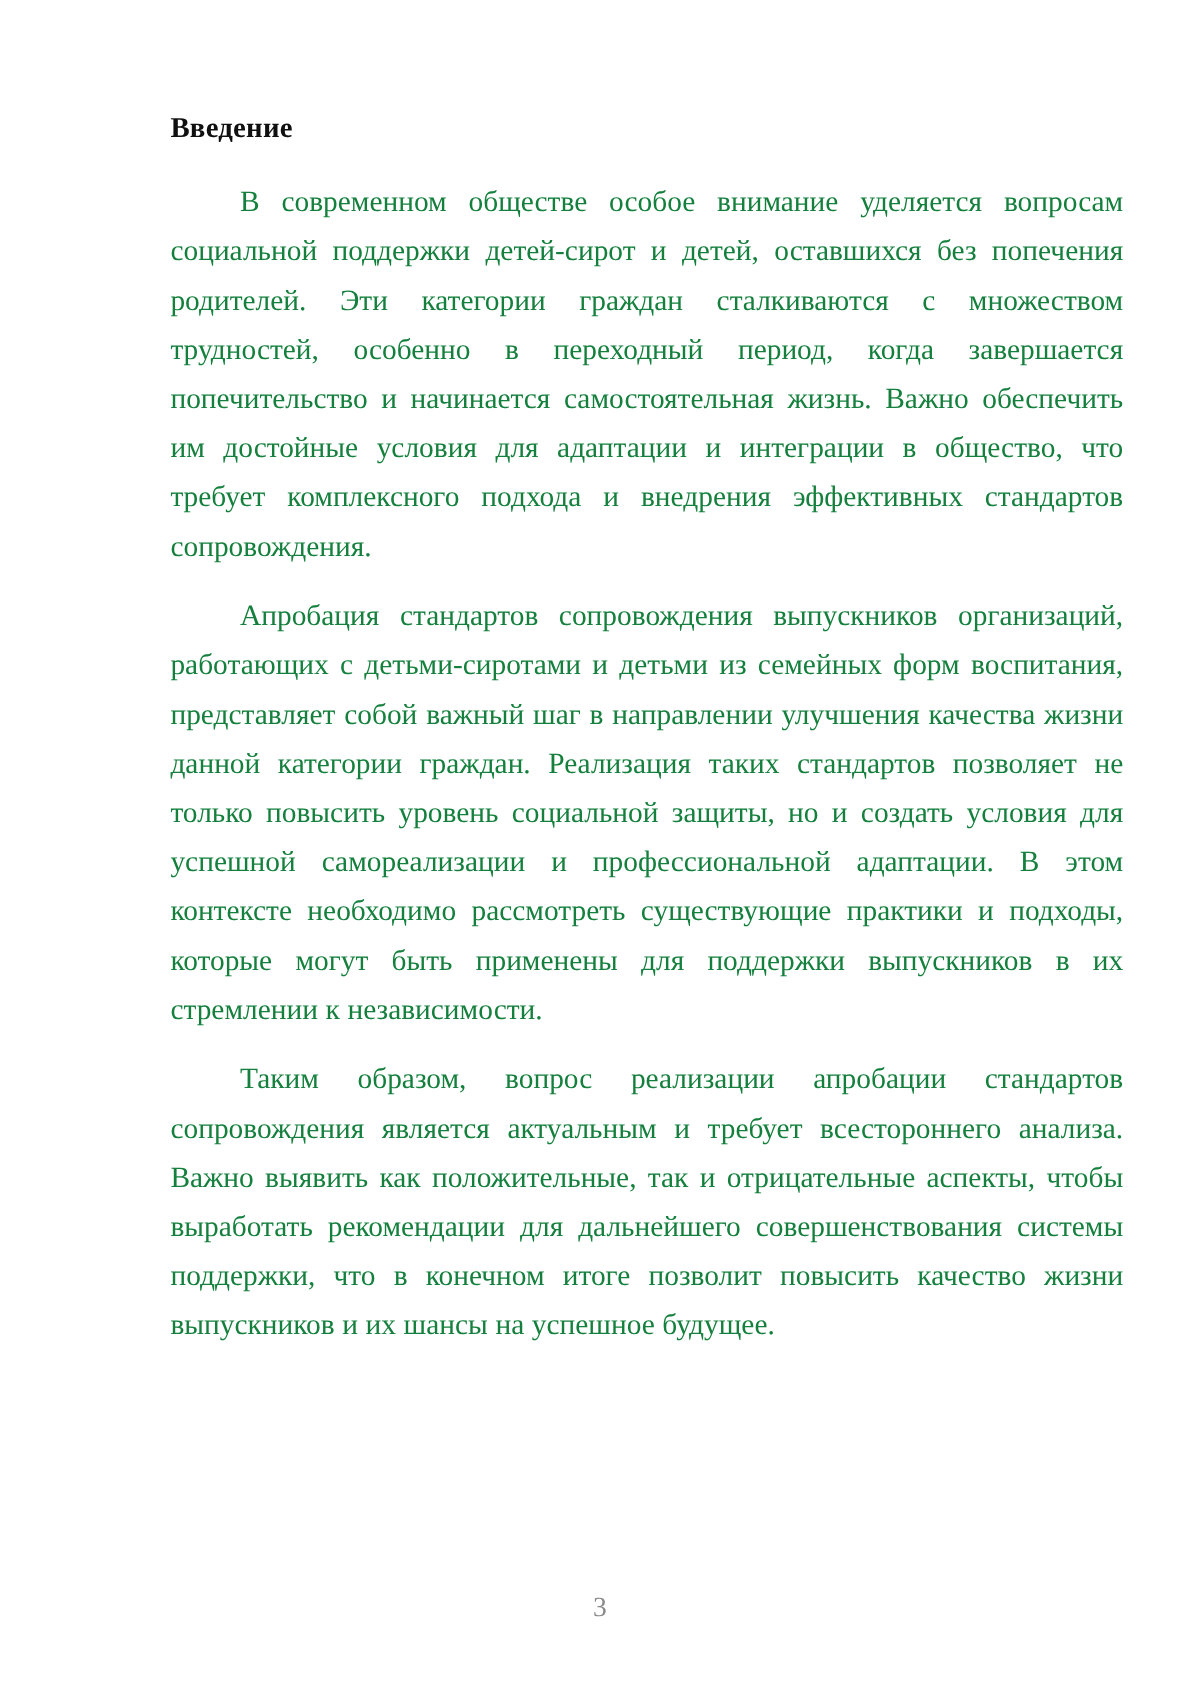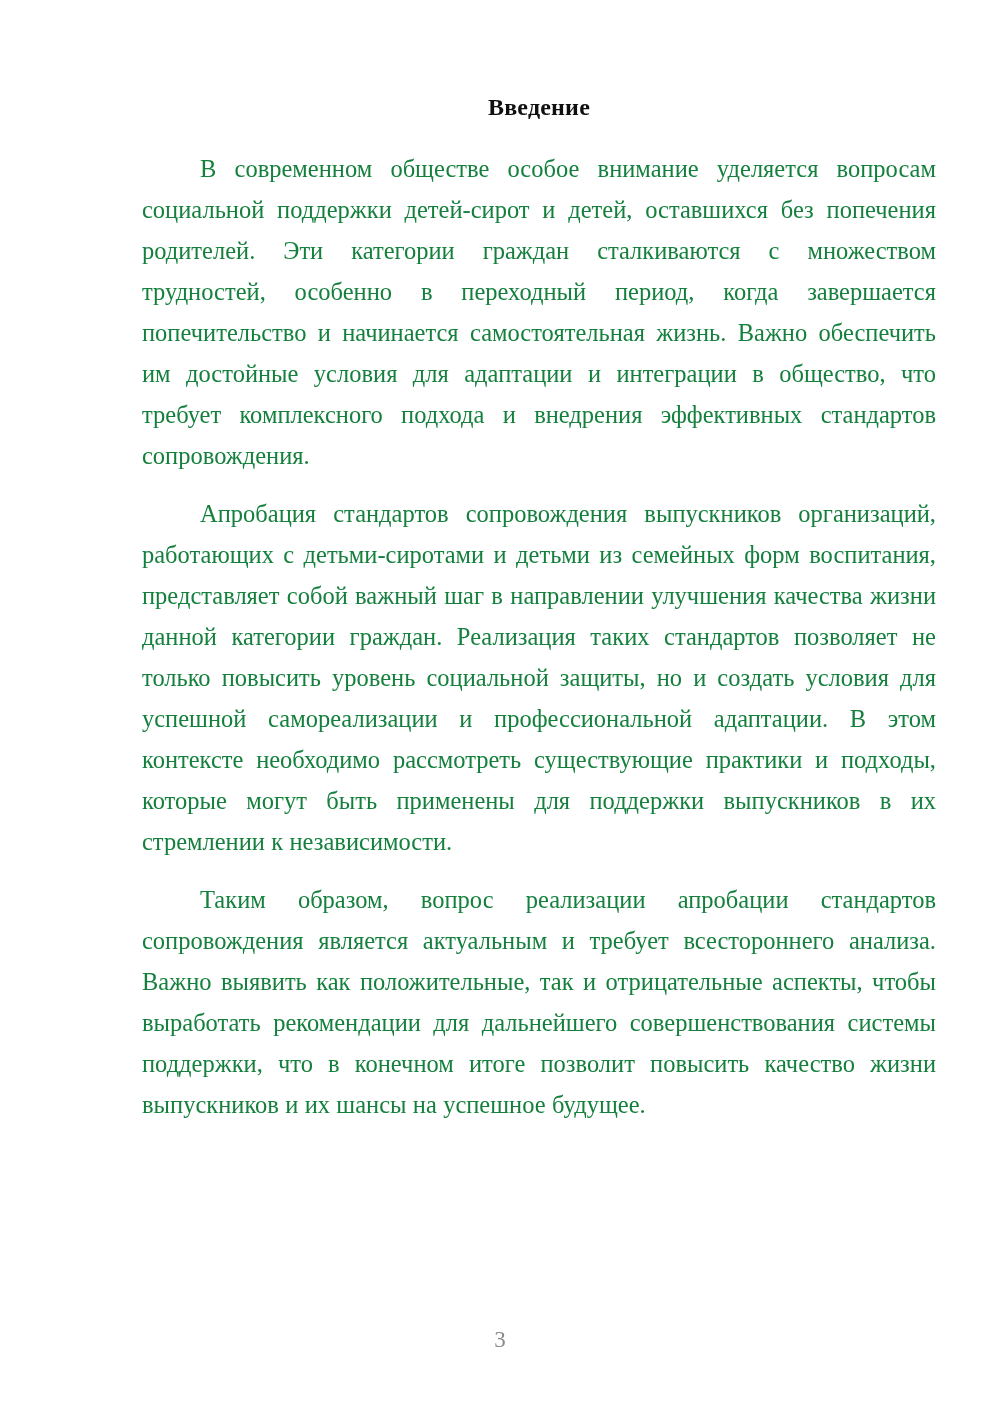--- a/index.html
+++ b/index.html
@@ -19,21 +19,21 @@
     font-family: "Liberation Serif", "DejaVu Serif", serif;
     color: #1a1a1a;
   }
   .content {
     position: absolute;
     left: 142px;
     top: 92px;
     width: 794px;
   }
   .doc-title {
-    text-align: center;
+    text-align: left;
     font-weight: bold;
     font-size: 24px;
     line-height: 1.25;
     letter-spacing: 0.2px;
     margin: 0 0 26px 0;
     color: #101010;
   }
   .para {
     font-size: 24.5px;
     line-height: 41px;

